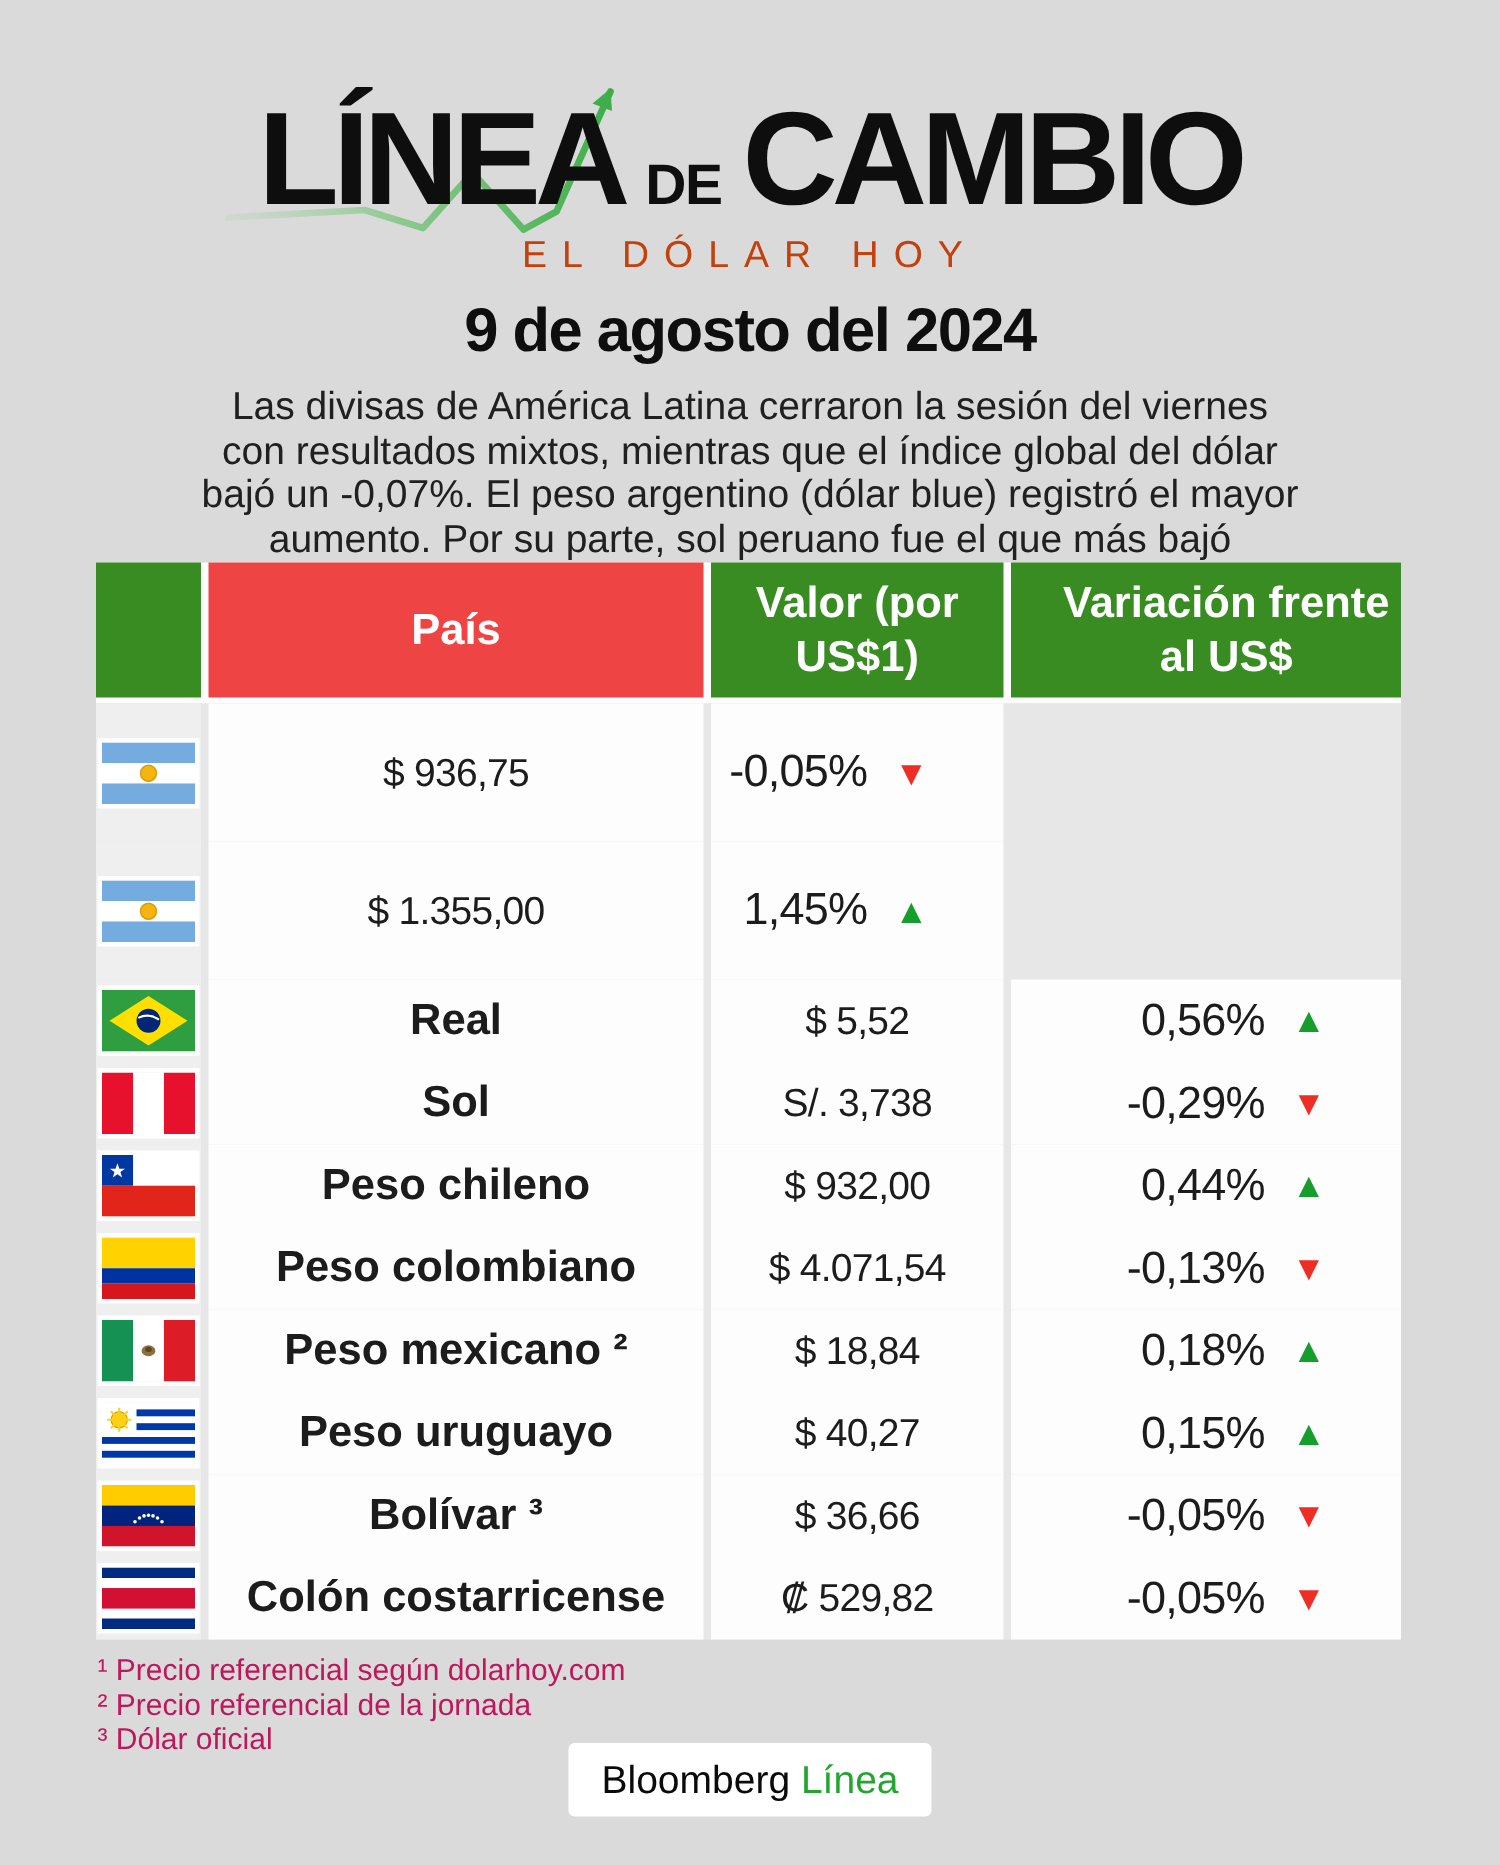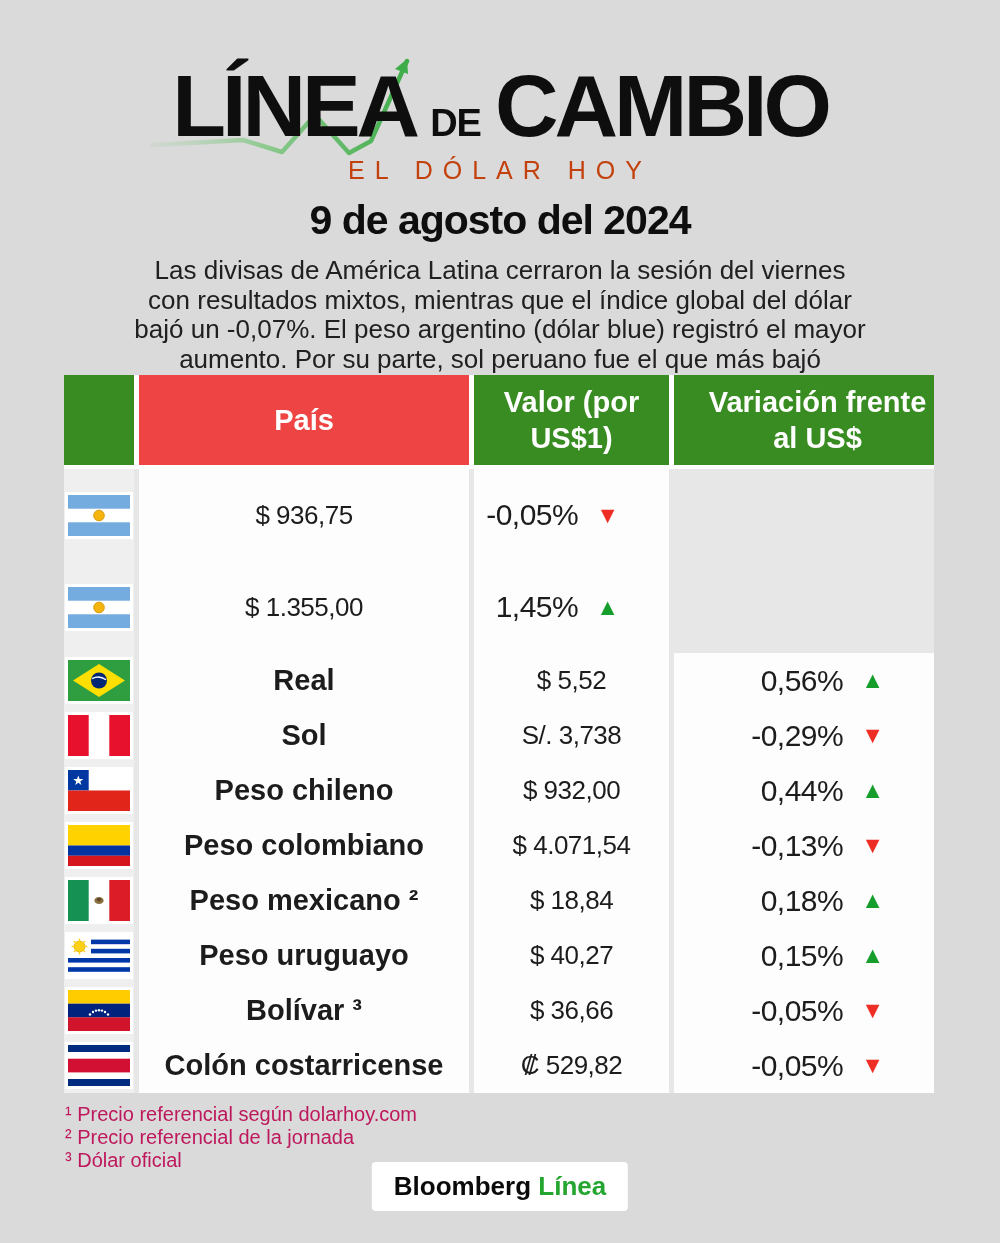--- a/index.html
+++ b/index.html
@@ -29,21 +29,21 @@
   .flag-cell{background:#efefef}
   .flag-cell svg{border:3px solid #ffffff;display:block}
   .pais-cell{font-weight:bold;font-size:29px;text-align:center;line-height:1.2;padding:4px 10px}
   .valor-cell{font-size:26px;letter-spacing:-0.5px}
   .var-cell{justify-content:flex-end;padding-right:50px;gap:18px}
   .var-text{font-size:30px;min-width:122px;text-align:right;letter-spacing:-0.5px}
   .tri{font-size:23px;line-height:1}
   
   .footnotes{position:absolute;left:65px;top:1103px;font-size:20px;line-height:23px;color:#be185d}
   .brand{position:absolute;top:1162px;left:50%;transform:translateX(-50%);
-         background:#ffffff;border-radius:4px;padding:9px 22px;font-size:26px;font-weight:bold;white-space:nowrap}
+         background:#ffffff;border-radius:4px;padding:9px 22px;font-size:26px;font-weight:normal;white-space:nowrap}
   .brand .bb{color:#0a0a0a}
 </style>
 </head>
 <body style="background: rgb(218, 218, 218);">
 
 <div class="masthead">
   <svg class="trend-svg" viewBox="0 0 290 136" aria-hidden="true">
     <defs>
       <linearGradient id="trendg" x1="0" y1="0" x2="1" y2="0">
         <stop offset="0" stop-color="#c9d6c9" stop-opacity="0.55"></stop>

